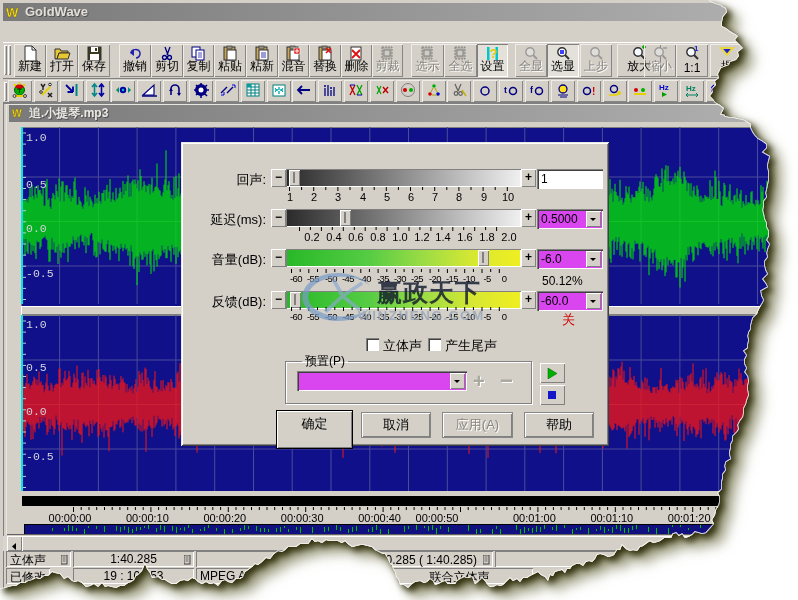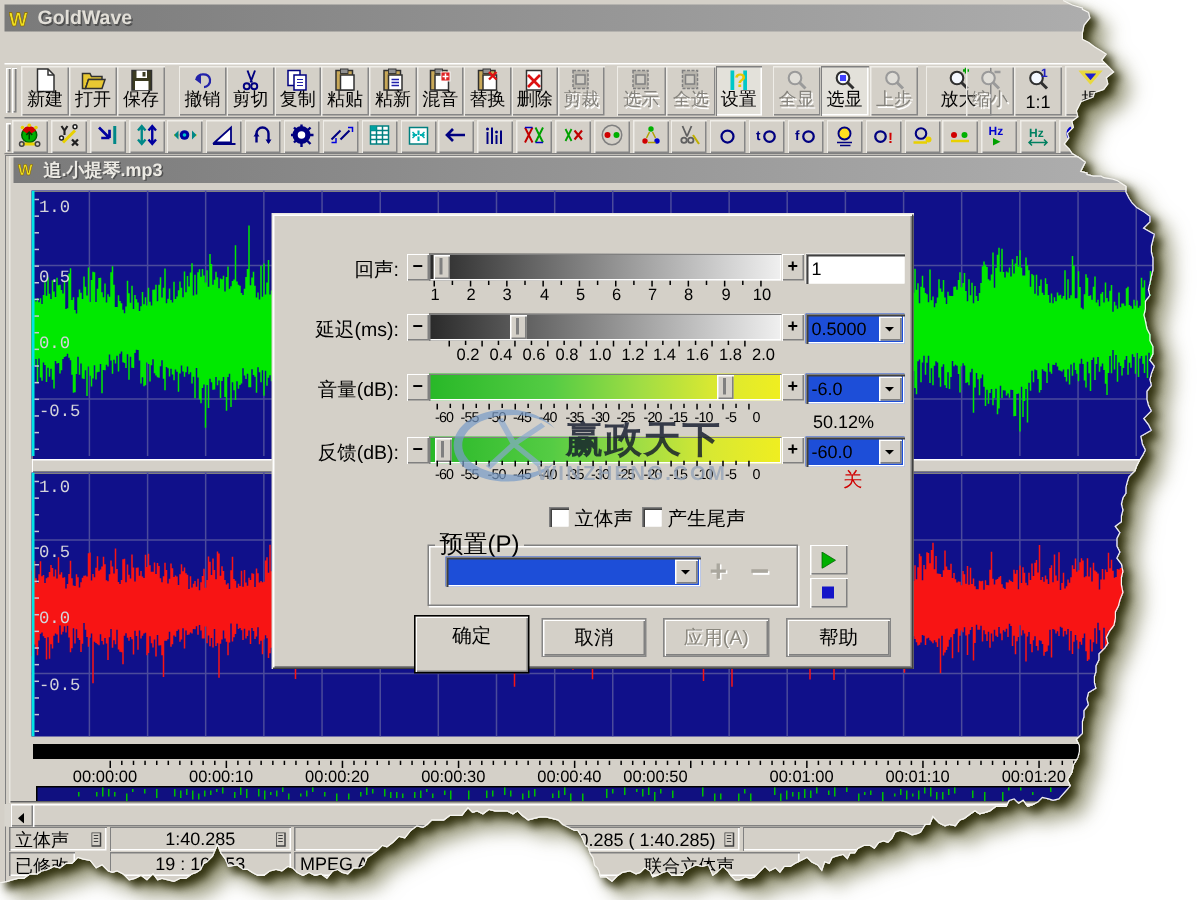--- a/index.html
+++ b/index.html
@@ -43,31 +43,31 @@
 #dclose{position:absolute;right:4px;top:2px;width:16px;height:14px;background:#d4d0c8;box-shadow:inset 1px 1px 0 #fff,inset -1px -1px 0 #808080;text-align:center;padding-top:2px}
 .slab{position:absolute;left:0;width:85px;text-align:right;font-size:13px}
 .sbtn{position:absolute;width:15px;height:18px;background:#d4d0c8;box-shadow:inset 1px 1px 0 #fff,inset -1px -1px 0 #808080;text-align:center;font-size:12px;font-weight:bold;line-height:17px}
 .strack{position:absolute;left:105px;width:235px;height:18px;box-shadow:inset 1px 1px 0 #808080,inset -1px -1px 0 #fff}
 .strack.gray{background:linear-gradient(90deg,#2a2a2a,#f0f0f0)}
 .strack.gy{background:linear-gradient(90deg,#28b828,#55cc44 35%,#a0dd44 60%,#d8e832 80%,#f0ee20)}
 .thumb{position:absolute;top:1px;width:11px;height:16px;background:#d4d0c8;box-shadow:inset 1px 1px 0 #fff,inset -1px -1px 0 #808080}
 .thumb:before{content:"";position:absolute;left:4px;top:2px;width:2px;height:11px;background:#808080}
 .sright{position:absolute;left:356px;width:66px;height:20px}
 .ebox{width:66px;height:20px;background:#fff;box-shadow:inset 1px 1px 0 #808080,inset 2px 2px 0 #404040,inset -1px -1px 0 #fff;font-size:12px;padding:3px 4px}
-.cbox{position:relative;width:66px;height:20px;background:#1d4ed8;box-shadow:inset 1px 1px 0 #808080,inset 2px 2px 0 #404040,inset -1px -1px 0 #fff;font-size:12px;padding:3px 4px}
+.cbox{position:relative;width:66px;height:20px;background:#d946ef;box-shadow:inset 1px 1px 0 #808080,inset 2px 2px 0 #404040,inset -1px -1px 0 #fff;font-size:12px;padding:3px 4px}
 .cbox .dd{position:absolute;right:2px;top:2px;width:15px;height:16px;background:#d4d0c8;box-shadow:inset 1px 1px 0 #fff,inset -1px -1px 0 #808080}
 .cbox .dd:after{content:"";position:absolute;left:4px;top:7px;border:3.5px solid transparent;border-top-color:#000}
 .rnum{position:absolute;width:26px;text-align:center;font-size:11px;color:#000}
 .rnum.sm{font-size:9.5px;letter-spacing:-.6px}
 .dsm{position:absolute;font-size:12px}
 #wmark{position:absolute;left:92px;top:130px;width:340px;height:58px;opacity:.8}
 .chk{position:absolute;width:13px;height:13px;background:#fff;box-shadow:inset 1px 1px 0 #808080,inset 2px 2px 0 #404040,inset -1px -1px 0 #fff}
 .clab{position:absolute;font-size:13px}
 #grp{position:absolute;left:104px;top:211px;width:247px;height:51px;border:1px solid #808080;box-shadow:1px 1px 0 #fff,inset 1px 1px 0 #fff}
-#grp legend{font-size:16px;margin-left:4px;padding:0 3px}
+#grp legend{font-size:12px;margin-left:16px;padding:0 3px}
 #preset{position:absolute;left:116px;top:229px;width:170px}
 .gplus{position:absolute;left:292px;top:228px;font-size:20px;font-weight:bold;color:#aaa79e;text-shadow:1px 1px 0 #fff}
 .gminus{position:absolute;left:319px;top:226px;font-size:22px;font-weight:bold;color:#aaa79e;text-shadow:1px 1px 0 #fff}
 .pbtn{position:absolute;left:359px;width:25px;height:20px;background:#d4d0c8;box-shadow:inset 1px 1px 0 #fff,inset -1px -1px 0 #808080;text-align:center;padding-top:4px}
 .dbtn{position:absolute;top:271px;height:24px;background:#d4d0c8;box-shadow:inset 1px 1px 0 #fff,inset -1px -1px 0 #808080,0 0 0 1px #868686;text-align:center;font-size:13px;line-height:23px}
 .dbtn.def{top:269px;height:37px;box-shadow:inset 1px 1px 0 #fff,inset -1px -1px 0 #808080,0 0 0 1px #000;line-height:26px}
 .dbtn.gr{color:#8a877e;text-shadow:1px 1px 0 #fff}
 #tearline{position:absolute;left:0;top:0;pointer-events:none}
 </style></head><body>
 <div id="wrap">

